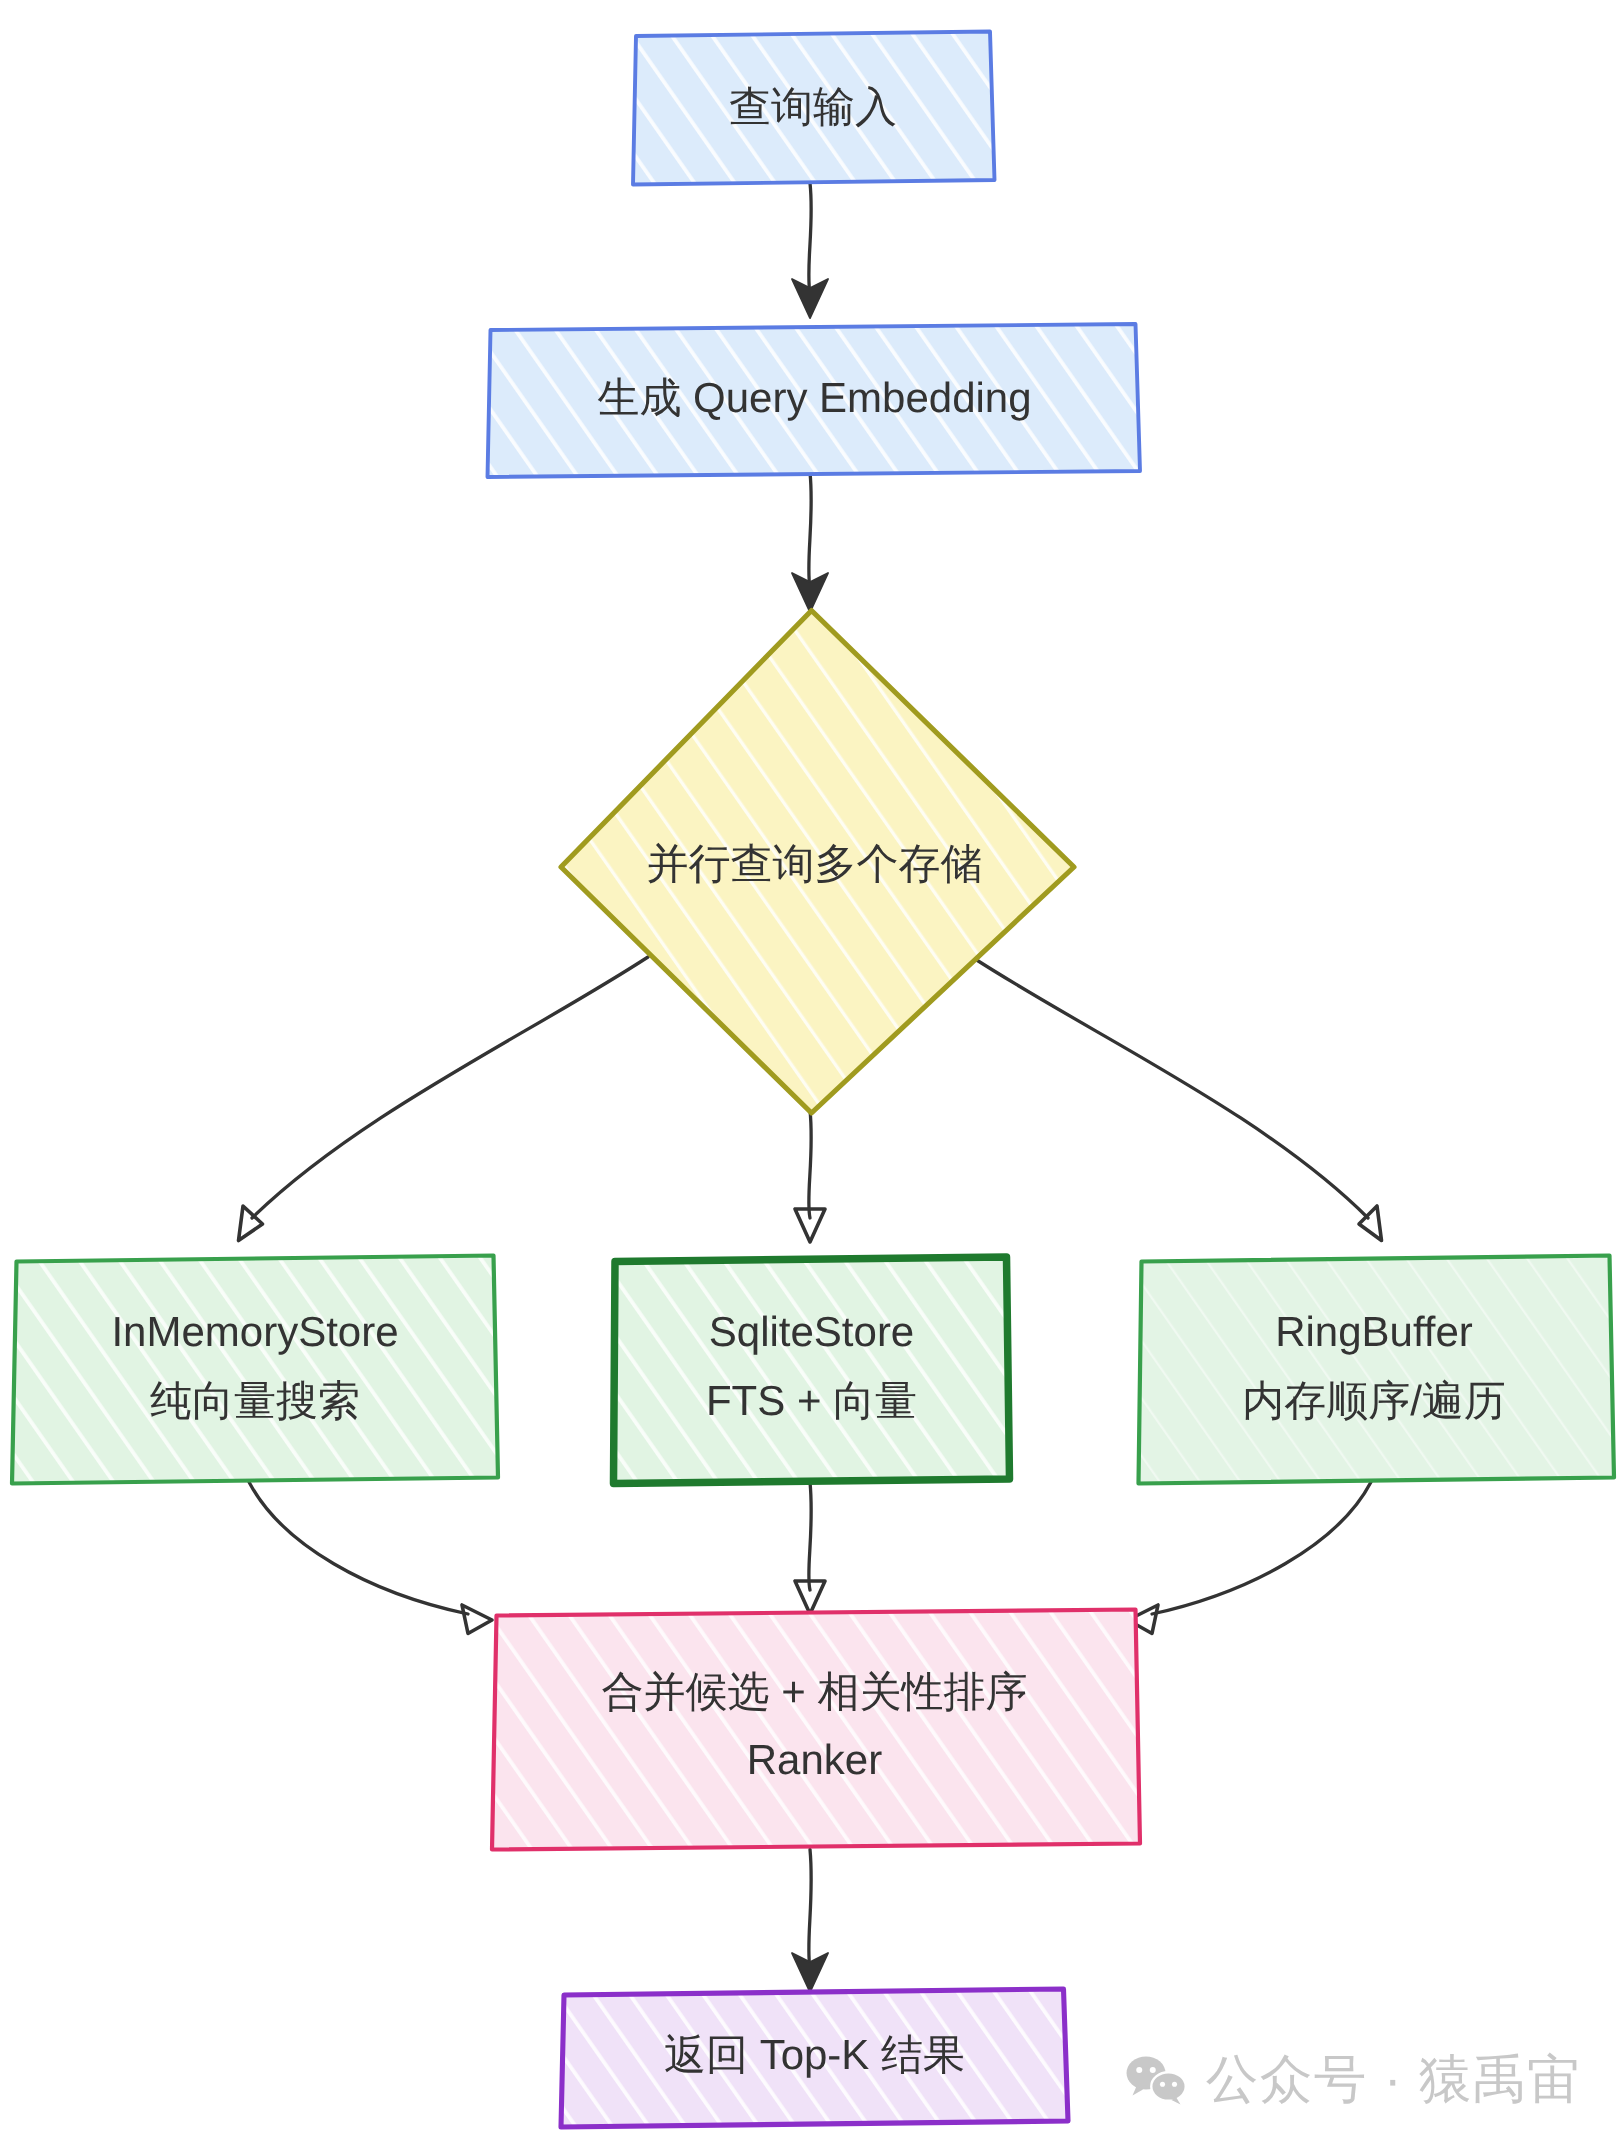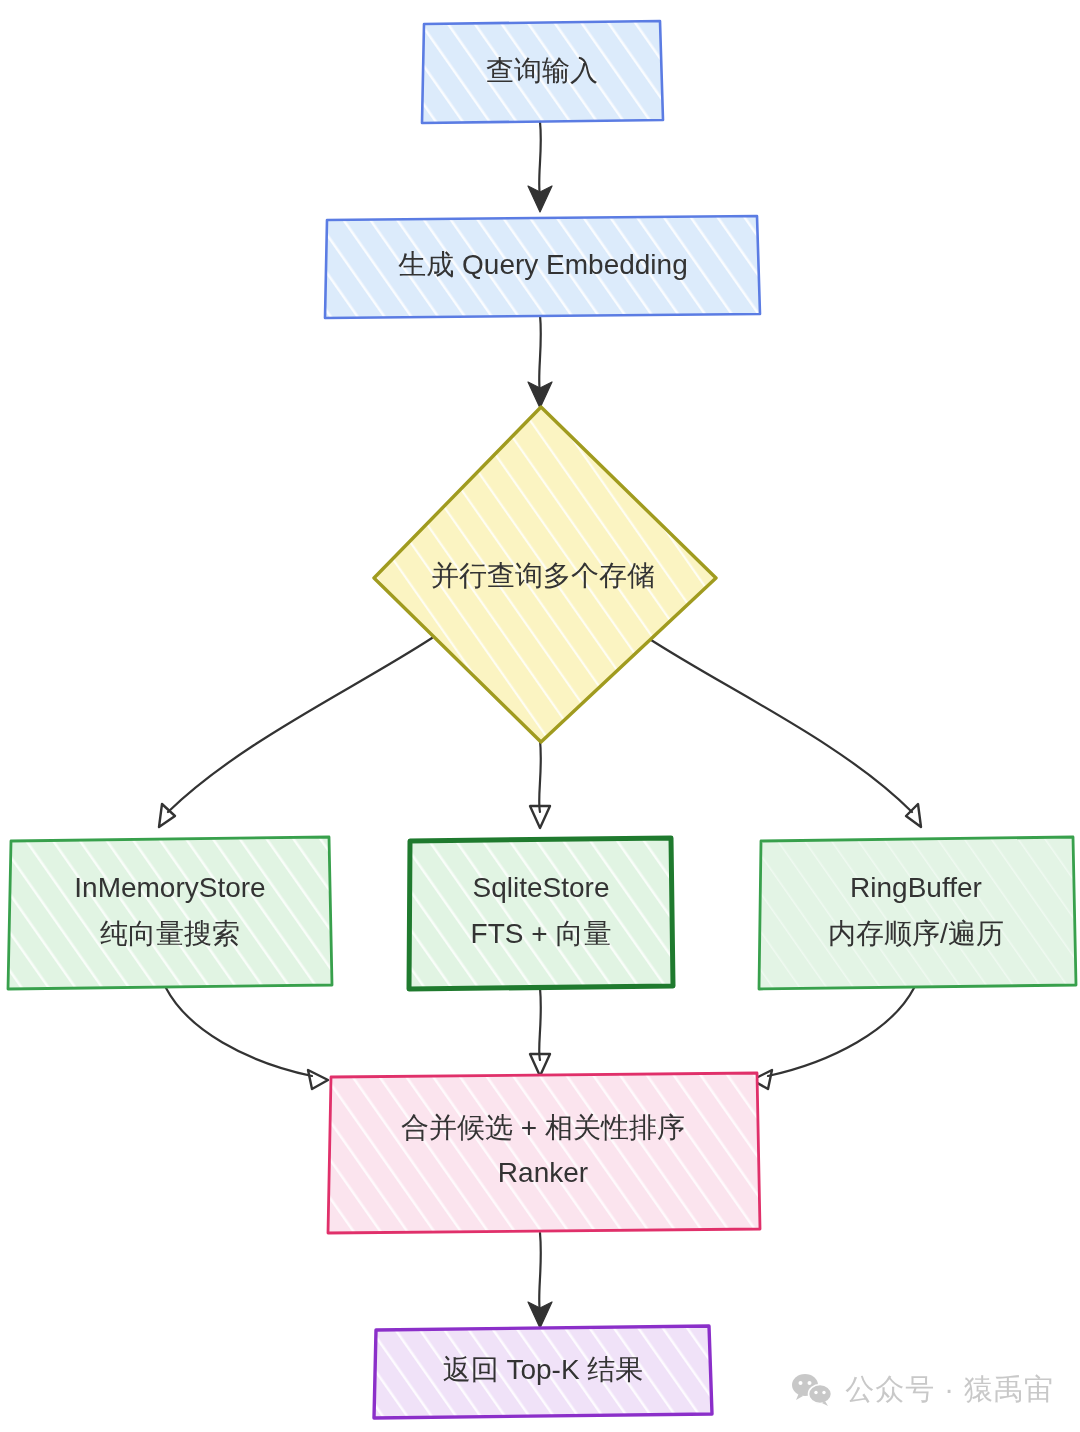--- a/index.html
+++ b/index.html
@@ -56,21 +56,21 @@
     position: absolute;
     right: 26px;
     bottom: 22px;
     display: flex;
     align-items: center;
     gap: 12px;
     opacity: 0.92;
   }
   .wm-text {
     font-family: "Liberation Sans", "DejaVu Sans", sans-serif;
-    font-size: 29px;
+    font-size: 35px;
     color: #c4c4c4;
     letter-spacing: 1px;
     white-space: nowrap;
   }
   .wm-icon { display: block; }
 </style>
 </head>
 <body>
 
 <div id="flow-root">

